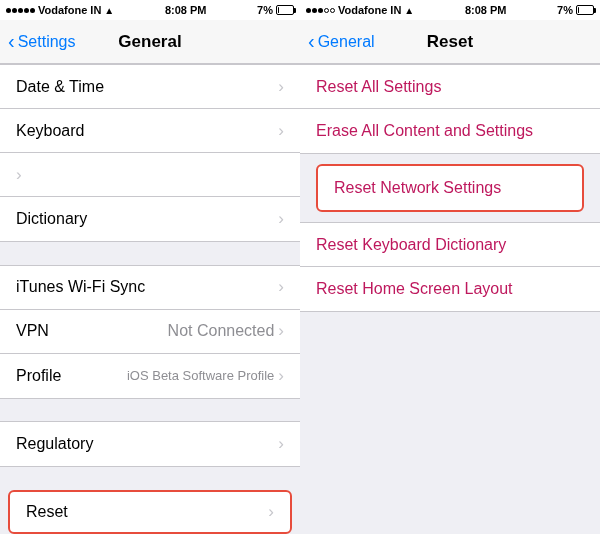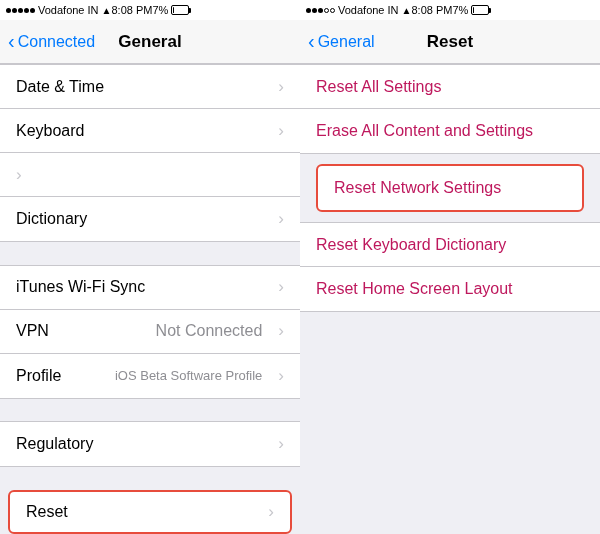--- a/index.html
+++ b/index.html
@@ -20,24 +20,24 @@
       background: #efeff4;
       overflow: hidden;
     }
 
     
     .status-bar {
       height: 20px;
       background: #fff;
       display: flex;
       align-items: center;
-      justify-content: flex-start;
+      justify-content: space-between;
       padding: 0 6px;
       font-size: 11px;
-      font-weight: 400;
+      font-weight: 700;
       color: #000;
       flex-shrink: 0;
     }
     .status-left { display: flex; align-items: center; gap: 3px; }
     .status-right { display: flex; align-items: center; gap: 3px; }
     .signal-dots { display: flex; gap: 1px; }
     .dot { width: 5px; height: 5px; border-radius: 50%; background: #000; }
     .dot.empty { background: transparent; border: 1px solid #000; }
     .battery {
       width: 18px; height: 10px; border: 1px solid #000; border-radius: 2px;
@@ -97,21 +97,21 @@
     .list-item:last-child { border-bottom: none; }
 
     .list-item-label {
       font-size: 16px;
       color: #000;
       flex: 1;
     }
     .list-item-value {
       font-size: 16px;
       color: #8e8e93;
-      margin-right: 16px;
+      margin-right: 4px;
     }
     .list-item-chevron {
       color: #c7c7cc;
       font-size: 17px;
     }
 
     .section-gap {
       height: 34px;
       background: #efeff4;
     }
@@ -172,21 +172,21 @@
       <span>7%</span>
       <div class="battery">
         <div class="battery-fill"></div>
       </div>
     </div>
   </div>
 
   <div class="nav-bar">
     <div class="nav-back">
       <span class="chevron">‹</span>
-      <span>Connected</span>
+      <span>Settings</span>
     </div>
     <span class="nav-title">General</span>
   </div>
 
   <div class="list-group" style="margin-top: 0;">
     <div class="list-item">
       <span class="list-item-label">Date &amp; Time</span>
       <span class="list-item-chevron">›</span>
     </div>
     <div class="list-item">

